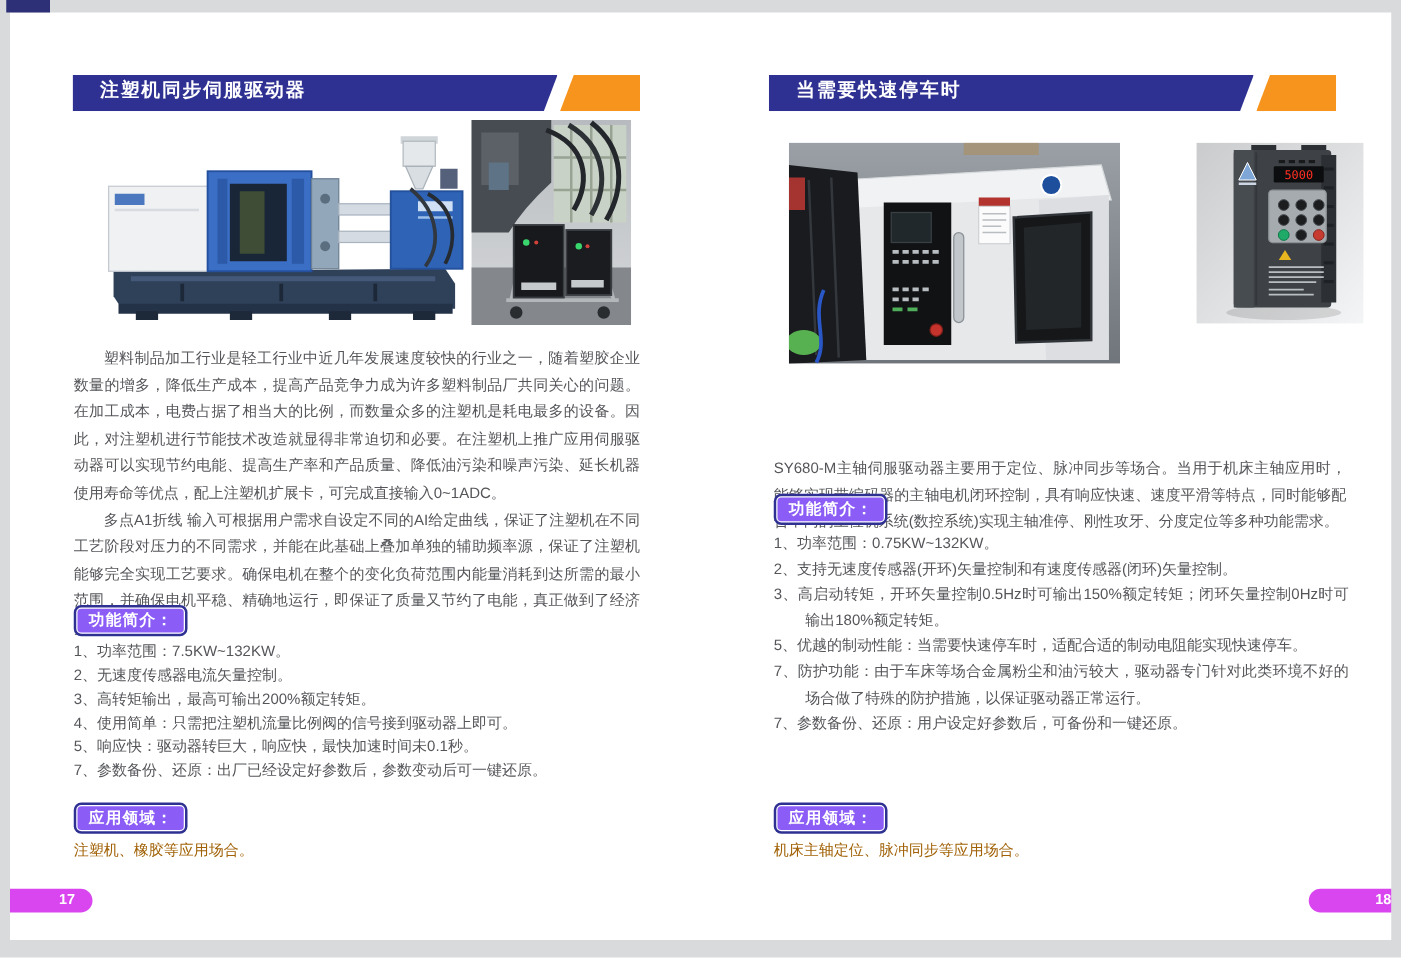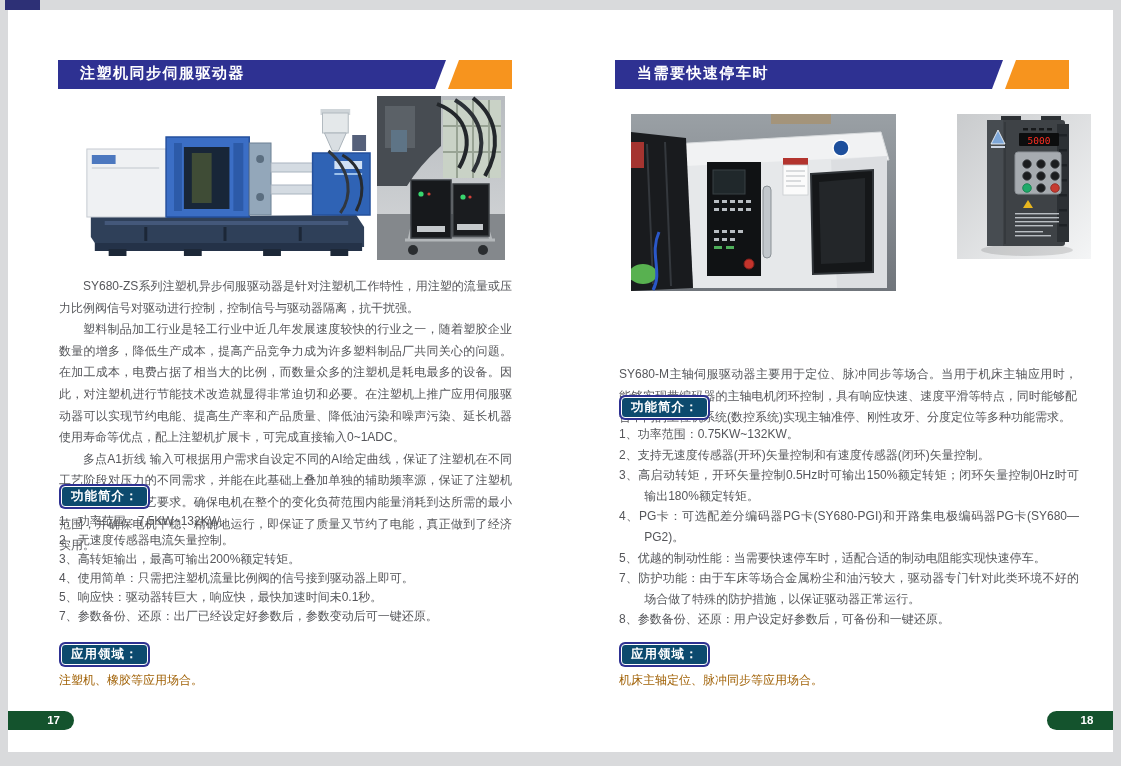--- a/index.html
+++ b/index.html
@@ -36,40 +36,40 @@
     color:#ffffff; font-size:15px; font-weight:bold; letter-spacing:1.5px;
     z-index:2; white-space:nowrap;
   }
   
   .intro { position:absolute; color:#55565a; font-size:12px; line-height:21.6px; text-align:justify; }
   .intro p { text-indent:2em; }
   .intro.no-indent p { text-indent:0;margin-top:48px; }
   
   .badge {
     position:absolute; display:inline-block;
-    background:#0c4a6e; color:#fff; font-size:12.5px; font-weight:bold;
+    background:#8b5cf6; color:#fff; font-size:12.5px; font-weight:bold;
     line-height:15px; padding:2px 8px 2px 9px; letter-spacing:1px;
     border:1px solid #ffffff; border-radius:4px;
     box-shadow:0 0 0 2px #2e3192;
     white-space:nowrap;
   }
   
   .feature-list { position:absolute; list-style:none; color:#55565a; font-size:12px; }
   .feature-list li { padding-left:2.1em; text-indent:-2.1em; text-align:justify; }
   .fl-left li { line-height:18.9px; }
   .fl-right li { line-height:20.6px; }
   .apps-text { position:absolute; color:#a16207; font-size:12px; line-height:16px; }
   
   .page-pill {
     position:absolute; top:711px; height:19px; width:66px;
-    background:#14532d; color:#fff; font-size:11.5px; font-weight:bold;
+    background:#d946ef; color:#fff; font-size:11.5px; font-weight:bold;
     line-height:19px;
   }
   .pill-left { left:8px; border-radius:0 10px 10px 0; text-align:right; padding-right:14px; }
-  .pill-right { left:1047px; border-radius:10px 0 0 10px; text-align:center; padding-left:14px; }
+  .pill-right { left:1047px; border-radius:10px 0 0 10px; text-align:right; padding-left:14px; }
   
   .photo { position:absolute; overflow:hidden; }
   .photo svg { display:block; width:100%; height:100%; }
 </style>
 </head>
 <body>
 
 <div id="stage">
   <div class="sheet"></div>
   <div class="corner-accent"></div>
@@ -159,21 +159,20 @@
         <circle cx="44" cy="98" r="2.6" fill="#39d66e"></circle>
         <circle cx="86" cy="101" r="2.6" fill="#39d66e"></circle>
         <circle cx="52" cy="98" r="1.6" fill="#d3423a"></circle>
         <circle cx="93" cy="101" r="1.6" fill="#d3423a"></circle>
         <rect x="40" y="130" width="28" height="6" fill="#c5c9cc"></rect>
         <rect x="80" y="128" width="26" height="6" fill="#c5c9cc"></rect>
       </svg>
     </div>
 
     <div class="intro" style="left:59px; top:276px; width:453px;">
-      <p>SY680-ZS系列注塑机异步伺服驱动器是针对注塑机工作特性，用注塑的流量或压力比例阀信号对驱动进行控制，控制信号与驱动器隔离，抗干扰强。</p>
       <p>塑料制品加工行业是轻工行业中近几年发展速度较快的行业之一，随着塑胶企业数量的增多，降低生产成本，提高产品竞争力成为许多塑料制品厂共同关心的问题。在加工成本，电费占据了相当大的比例，而数量众多的注塑机是耗电最多的设备。因此，对注塑机进行节能技术改造就显得非常迫切和必要。在注塑机上推广应用伺服驱动器可以实现节约电能、提高生产率和产品质量、降低油污染和噪声污染、延长机器使用寿命等优点，配上注塑机扩展卡，可完成直接输入0~1ADC。</p>
       <p>多点A1折线 输入可根据用户需求自设定不同的AI给定曲线，保证了注塑机在不同工艺阶段对压力的不同需求，并能在此基础上叠加单独的辅助频率源，保证了注塑机能够完全实现工艺要求。确保电机在整个的变化负荷范围内能量消耗到达所需的最小范围，并确保电机平稳、精确地运行，即保证了质量又节约了电能，真正做到了经济实用。</p>
     </div>
 
     <div class="badge" style="left:61px; top:486px;">功能简介：</div>
 
     <ul class="feature-list fl-left" style="left:59px; top:512px; width:455px;">
       <li>1、功率范围：7.5KW~132KW。</li>
       <li>2、无速度传感器电流矢量控制。</li>
       <li>3、高转矩输出，最高可输出200%额定转矩。</li>
@@ -323,24 +322,23 @@
     <div class="intro no-indent" style="left:619px; top:316px; width:458px;">
       <p>SY680-M主轴伺服驱动器主要用于定位、脉冲同步等场合。当用于机床主轴应用时，能够实现带编码器的主轴电机闭环控制，具有响应快速、速度平滑等特点，同时能够配合不同的上位机系统(数控系统)实现主轴准停、刚性攻牙、分度定位等多种功能需求。</p>
     </div>
 
     <div class="badge" style="left:621px; top:397px;">功能简介：</div>
 
     <ul class="feature-list fl-right" style="left:619px; top:424px; width:460px;">
       <li>1、功率范围：0.75KW~132KW。</li>
       <li>2、支持无速度传感器(开环)矢量控制和有速度传感器(闭环)矢量控制。</li>
       <li>3、高启动转矩，开环矢量控制0.5Hz时可输出150%额定转矩；闭环矢量控制0Hz时可输出180%额定转矩。</li>
-      <li>4、PG卡：可选配差分编码器PG卡(SY680-PGI)和开路集电极编码器PG卡(SY680—PG2)。</li>
       <li>5、优越的制动性能：当需要快速停车时，适配合适的制动电阻能实现快速停车。</li>
       <li>7、防护功能：由于车床等场合金属粉尘和油污较大，驱动器专门针对此类环境不好的场合做了特殊的防护措施，以保证驱动器正常运行。</li>
-      <li>8、参数备份、还原：用户设定好参数后，可备份和一键还原。</li>
+      <li>7、参数备份、还原：用户设定好参数后，可备份和一键还原。</li>
     </ul>
 
     <div class="badge" style="left:621px; top:644px;">应用领域：</div>
     <div class="apps-text" style="left:619px; top:672px; width:458px;">机床主轴定位、脉冲同步等应用场合。</div>
 
     <div class="page-pill pill-right">18</div>
   </div>
 </div>
 
 </body></html>

